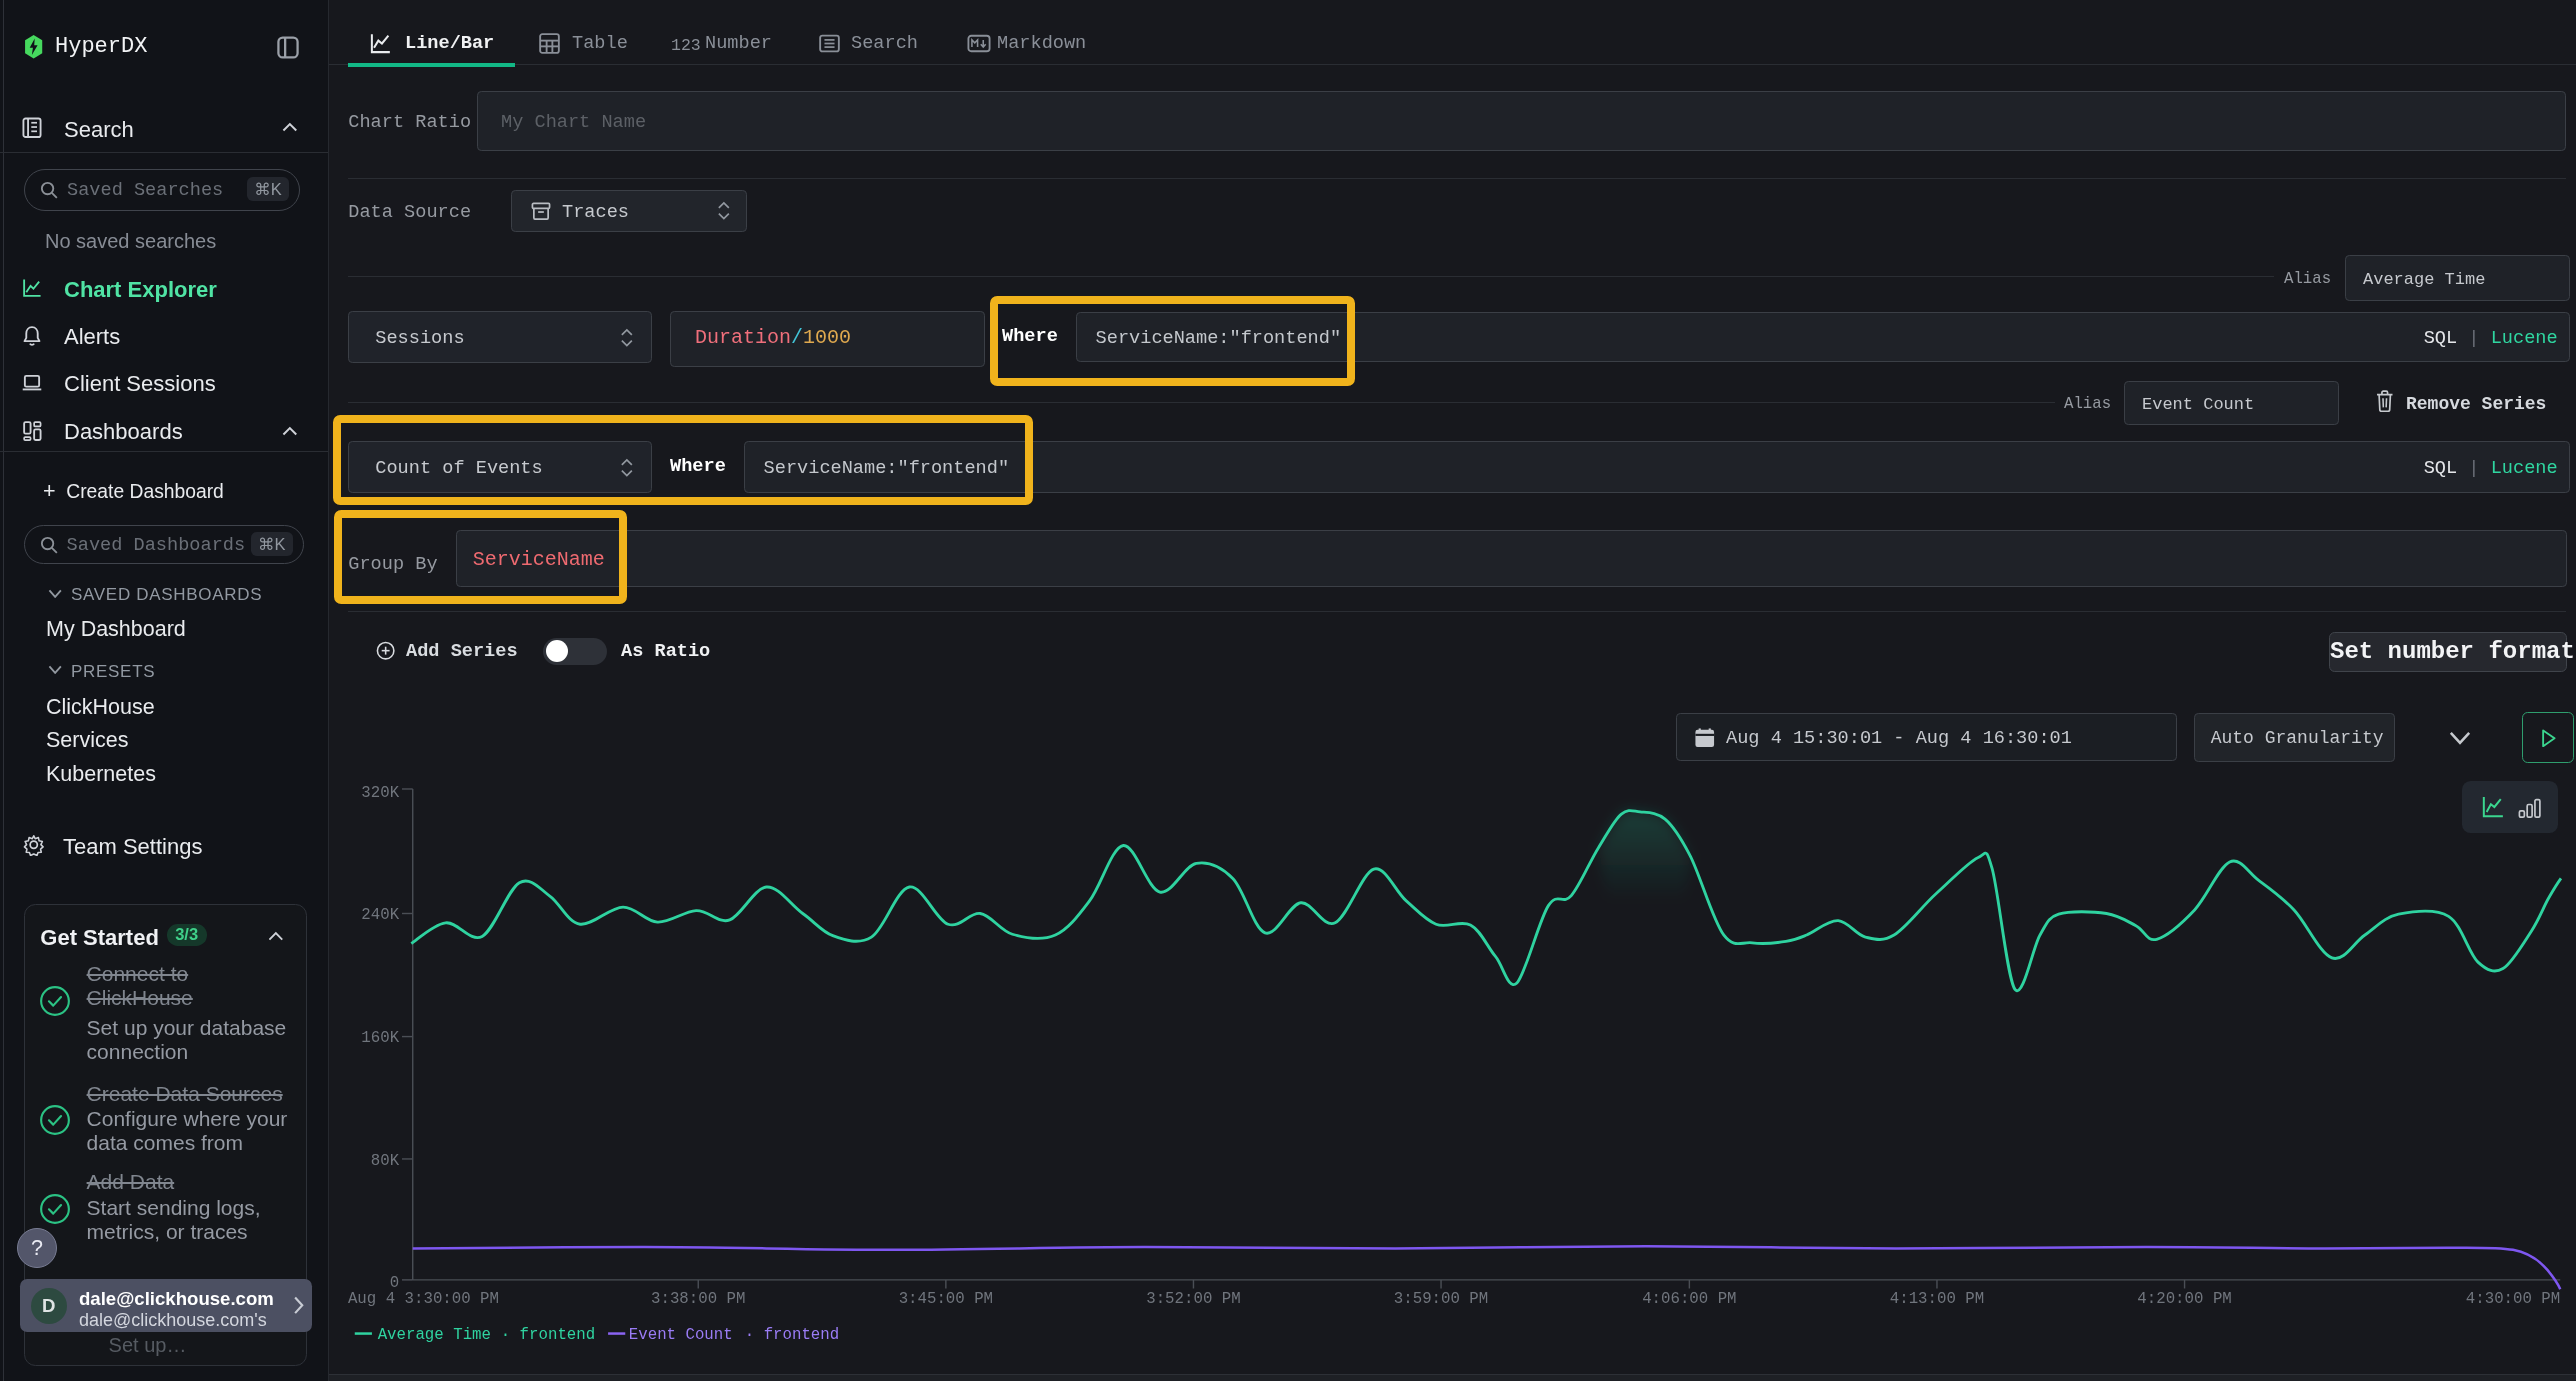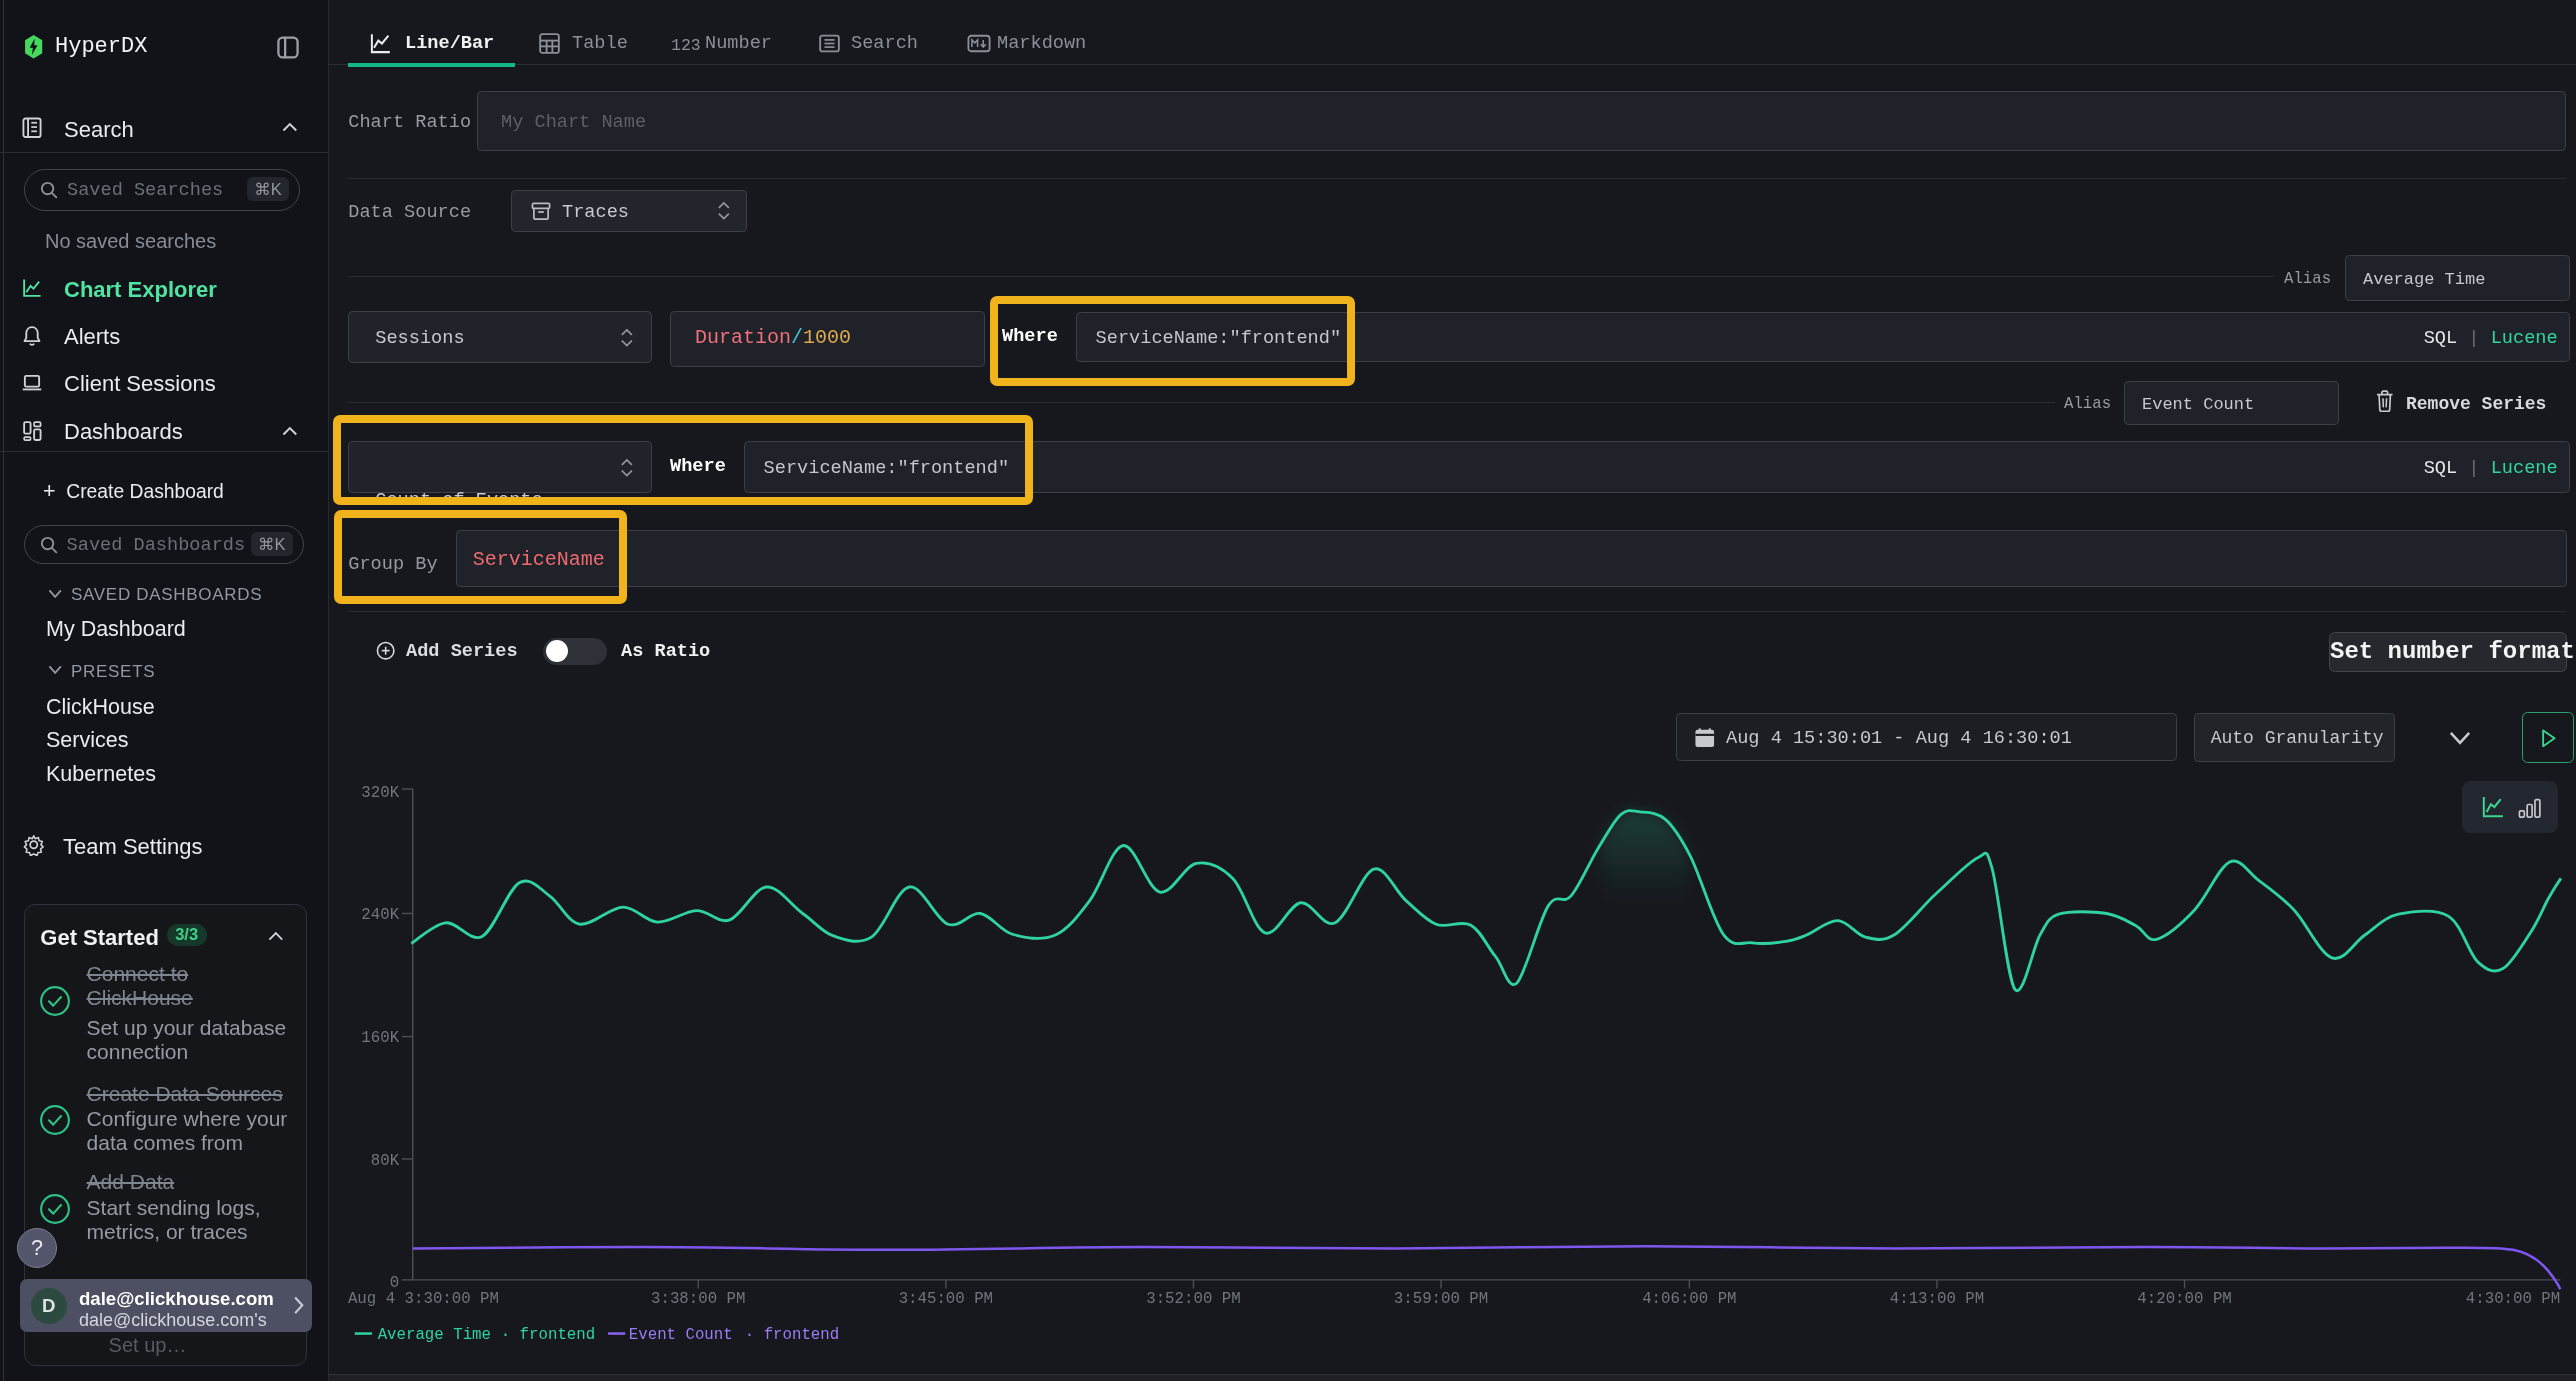--- a/index.html
+++ b/index.html
@@ -229,21 +229,21 @@
     <div class="abs mono" style="left:17px;top:13px;font-size:17px;color:#c6c9ce;">Event Count</div>
   </div>
   <svg class="abs" style="left:2045px;top:389px;" width="21.5" height="24" viewBox="0 0 30 34">
     <path d="M4 8 L26 8 M11 8 L11 5 a2 2 0 0 1 2-2 L17 3 a2 2 0 0 1 2 2 L19 8 M7 8 L8 29 a2.5 2.5 0 0 0 2.5 2.5 L19.5 31.5 a2.5 2.5 0 0 0 2.5-2.5 L23 8" fill="none" stroke="#c6c9ce" stroke-width="2.4"></path>
     <line x1="12.5" y1="13" x2="13" y2="26" stroke="#c6c9ce" stroke-width="2.2"></line>
     <line x1="17.5" y1="13" x2="17" y2="26" stroke="#c6c9ce" stroke-width="2.2"></line>
   </svg>
   <div class="abs mono" style="left:2077px;top:394px;font-size:18px;font-weight:bold;color:#d6d9de;">Remove Series</div>
 
   <div class="inp" style="left:19.3px;top:441px;width:304px;height:52px;background:#20232a;">
-    <div class="abs mono" style="left:26px;top:15.7px;font-size:18.6px;color:#c6c9ce;margin-top:32px;">Count of Events</div>
+    <div class="abs mono" style="left:26px;top:15.7px;font-size:18.6px;color:#c6c9ce;">Count of Events</div>
     <svg class="abs" style="right:17px;top:15px;" width="15.7" height="21.5" viewBox="0 0 22 30">
       <polyline points="4,11 11,4 18,11" fill="none" stroke="#9298a0" stroke-width="2.4"></polyline>
       <polyline points="4,19 11,26 18,19" fill="none" stroke="#9298a0" stroke-width="2.4"></polyline>
     </svg>
   </div>
   <div class="abs mono" style="left:341px;top:456px;font-size:18.6px;font-weight:bold;color:#ffffff;">Where</div>
   <div class="inp" style="left:415px;top:441px;width:1826px;height:52px;">
     <div class="abs mono" style="left:18.6px;top:15.7px;font-size:18.6px;color:#c3c7cc;">ServiceName:"frontend"</div>
     <div class="abs mono" style="right:11.4px;top:15.7px;font-size:18.6px;"><span style="color:#e4e6e9;">SQL</span><span style="color:#6a6f77;"> | </span><span style="color:#2fd6a0;">Lucene</span></div>
   </div>

